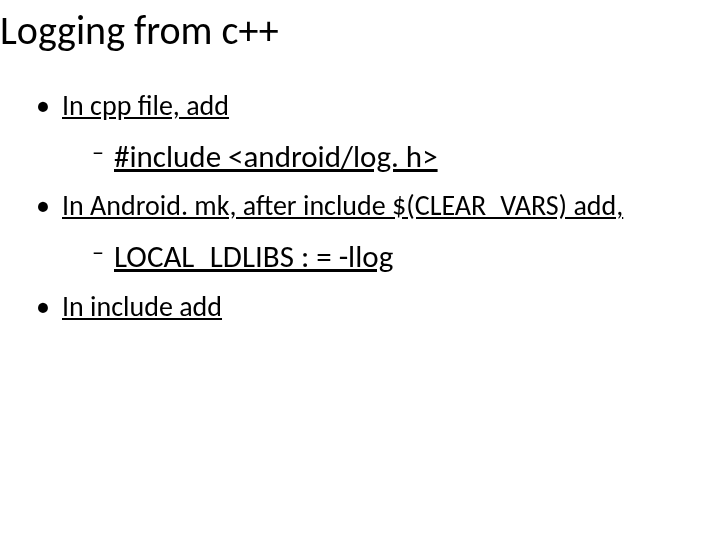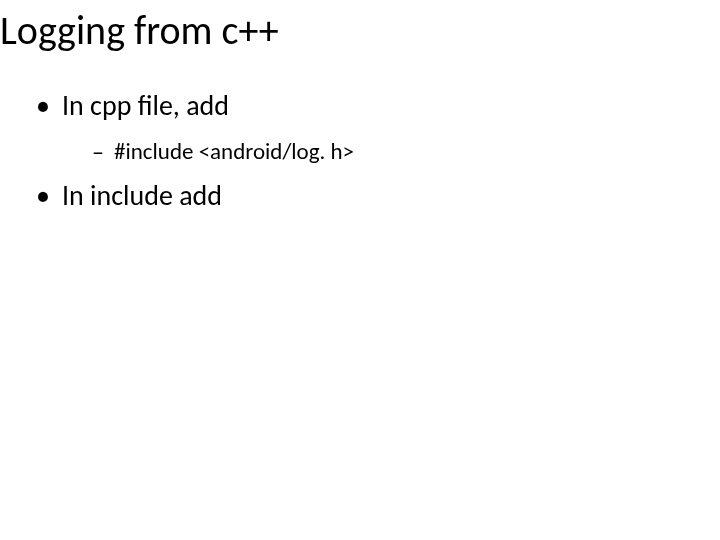--- a/index.html
+++ b/index.html
@@ -20,20 +20,21 @@
   .title {
     font-size: 40px;
     font-weight: 400;
     margin: 0 0 34px 0;
     padding-left: 0;
   }
   ul.level1 {
     list-style: none;
     margin: 0;
     padding: 0 40px 0 36px;
+    text-decoration: underline;
   }
   ul.level1 > li {
     position: relative;
     font-size: 28px;
     line-height: 1.2;
     margin-bottom: 8px;
     padding-left: 26px;
   }
   ul.level1 > li::before {
     content: "•";
@@ -42,21 +43,21 @@
     top: 0;
     font-size: 28px;
   }
   ul.level2 {
     list-style: none;
     margin: 6px 0 14px 0;
     padding: 0 0 0 30px;
   }
   ul.level2 > li {
     position: relative;
-    font-size: 23px;
+    font-size: 31px;
     line-height: 1.25;
     padding-left: 22px;
     margin-top: 14px;
   }
   ul.level2 > li::before {
     content: "–";
     position: absolute;
     left: 0;
     top: 0;
     font-size: 24px;
@@ -72,19 +73,27 @@
 
     <li>
       <span>In cpp file, add</span>
       <ul class="level2">
         <li>
           <span>#include &lt;android/log. h&gt;</span>
         </li>
       </ul>
     </li>
 
+    <li>
+      <span>In Android. mk, after include $(CLEAR_VARS) add,</span>
+      <ul class="level2">
+        <li>
+          <span>LOCAL_LDLIBS : = -llog</span>
+        </li>
+      </ul>
+    </li>
 
     <li>
       <span>In include add</span>
     </li>
 
   </ul>
 </div>
 
 </body></html>

